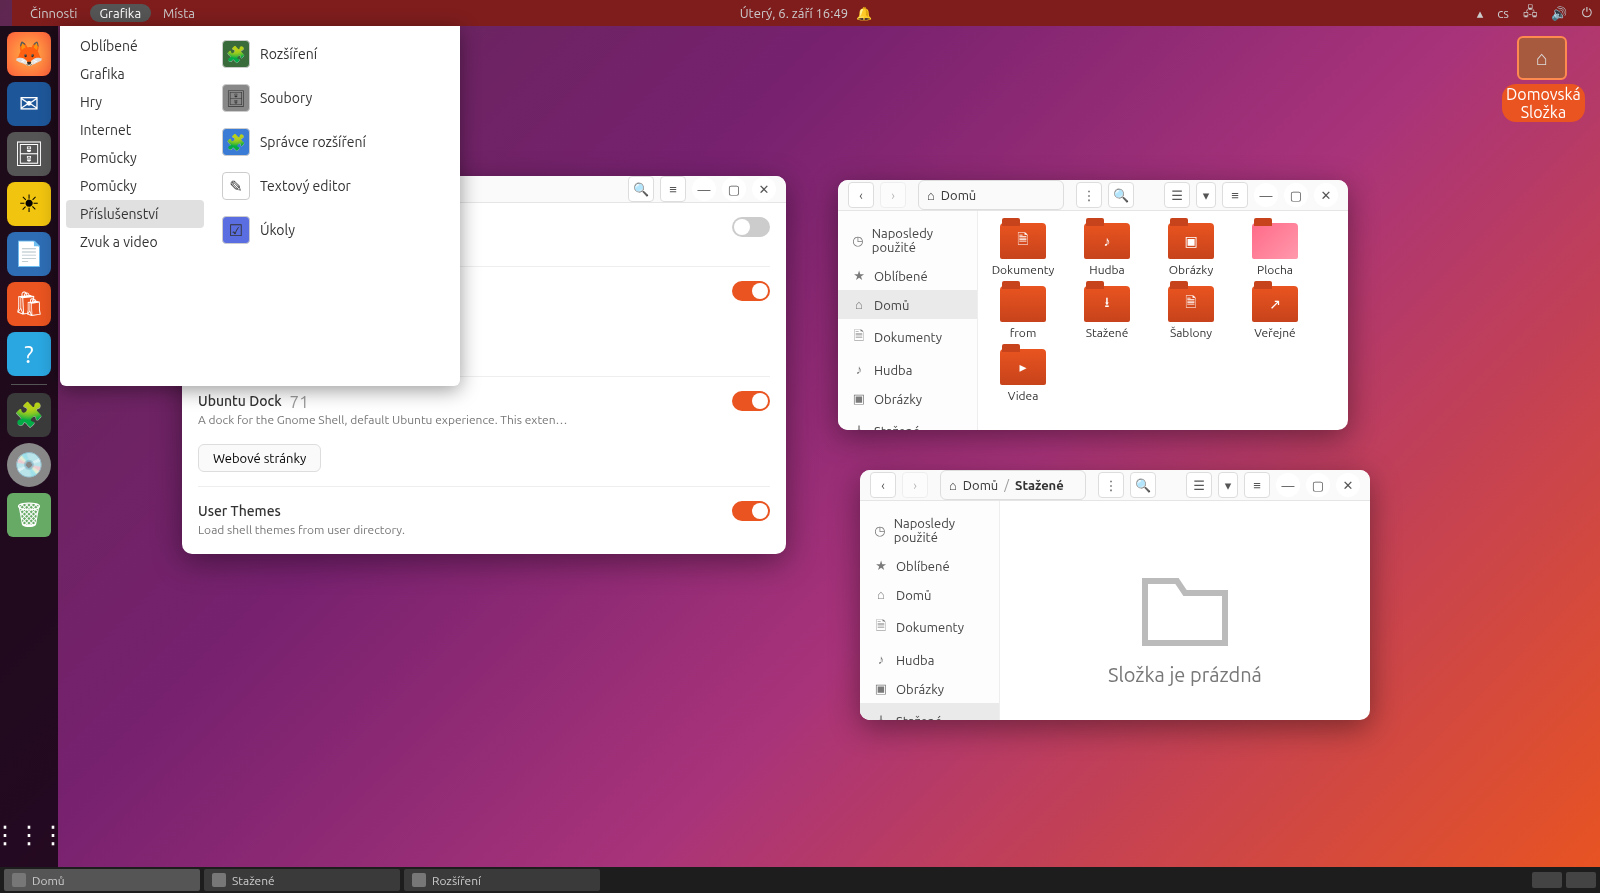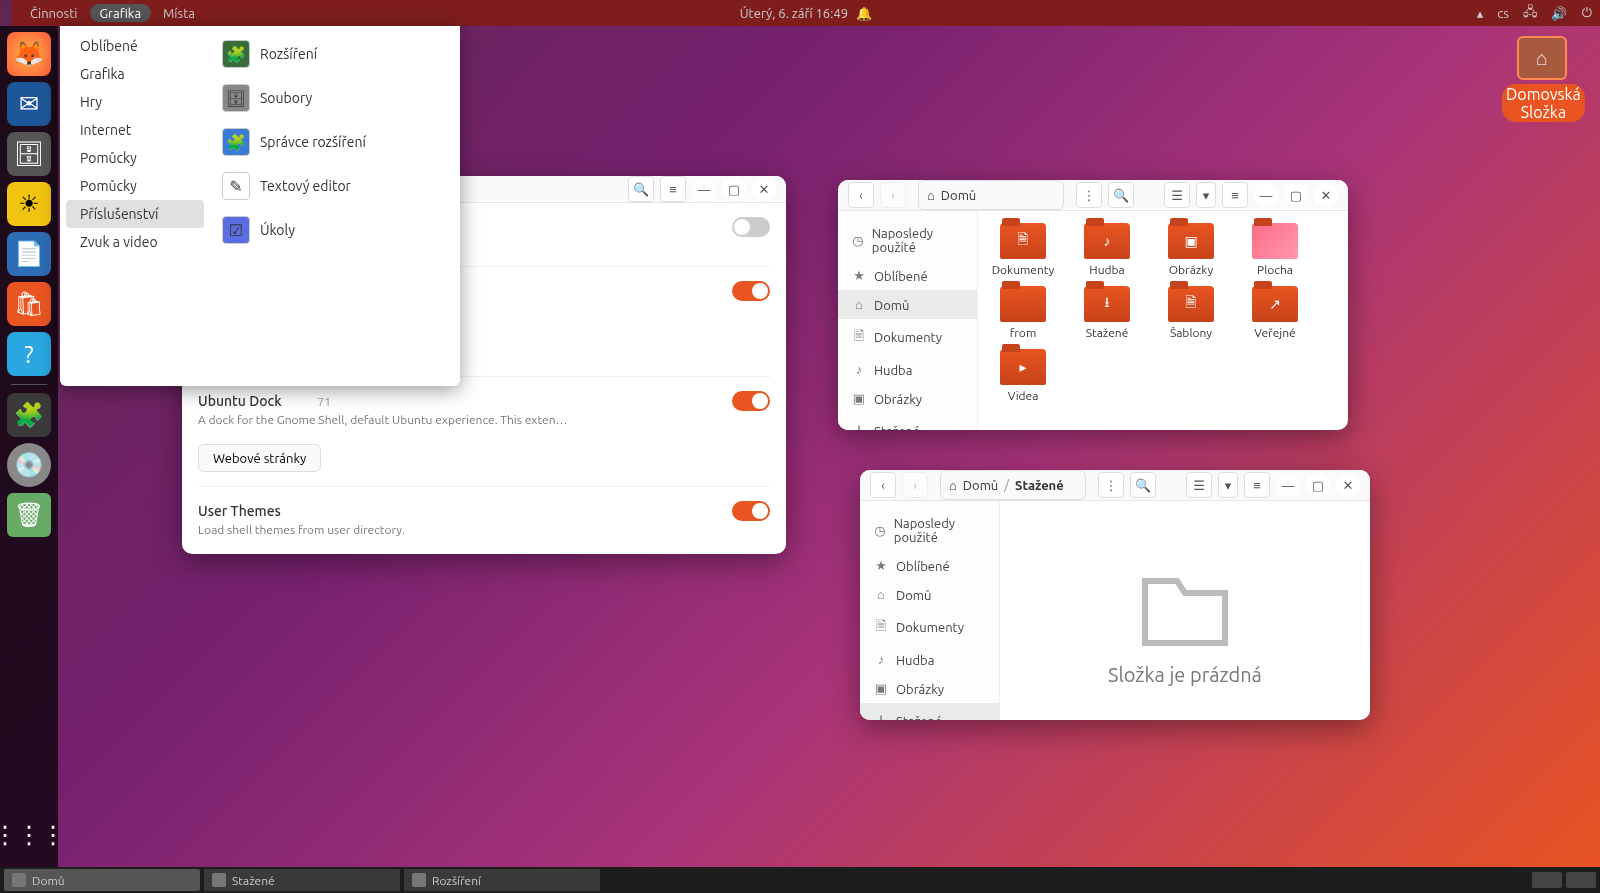--- a/index.html
+++ b/index.html
@@ -52,21 +52,21 @@
 .folder-badge { position:absolute; top:50%; left:50%; transform:translate(-50%,-50%); color:#fff; font-size:14px; }
 .empty-area { flex: 1; display: flex; flex-direction: column; align-items: center; justify-content: center; color: #999; }
 .empty-area svg { width: 100px; height: 90px; stroke: #bbb; fill: none; stroke-width: 6; }
 .empty-text { font-size: 20px; color: #777; margin-top: 10px; }
 
 
 .ext-body { padding: 0 16px 16px; }
 .ext-item { border-bottom: 1px solid #eee; padding: 14px 0; }
 .ext-head { display: flex; align-items: center; gap: 8px; }
 .ext-title { font-size: 14px; font-weight: 500; }
-.ext-ver { font-size: 12px; color: #999; margin-left: 28px; }
+.ext-ver { font-size: 17px; color: #999; }
 .ext-desc { font-size: 12px; color: #777; margin-top: 2px; max-width: 370px; white-space: nowrap; overflow: hidden; text-overflow: ellipsis; }
 .ext-btns { margin-top: 18px; display: flex; gap: 8px; }
 .ext-btn { padding: 6px 14px; border: 1px solid #ddd; background: #fafafa; border-radius: 6px; font-size: 13px; cursor: pointer; }
 .toggle { width: 38px; height: 20px; border-radius: 10px; background: #ccc; position: relative; margin-left: auto; cursor: pointer; }
 .toggle.on { background: #e95420; }
 .toggle::after { content: ""; position: absolute; width: 16px; height: 16px; border-radius: 50%; background: #fff; top: 2px; left: 2px; }
 .toggle.on::after { left: 20px; }
 
 
 .desktop-icon { position: absolute; right: 18px; top: 36px; width: 80px; text-align: center; cursor: pointer; }

